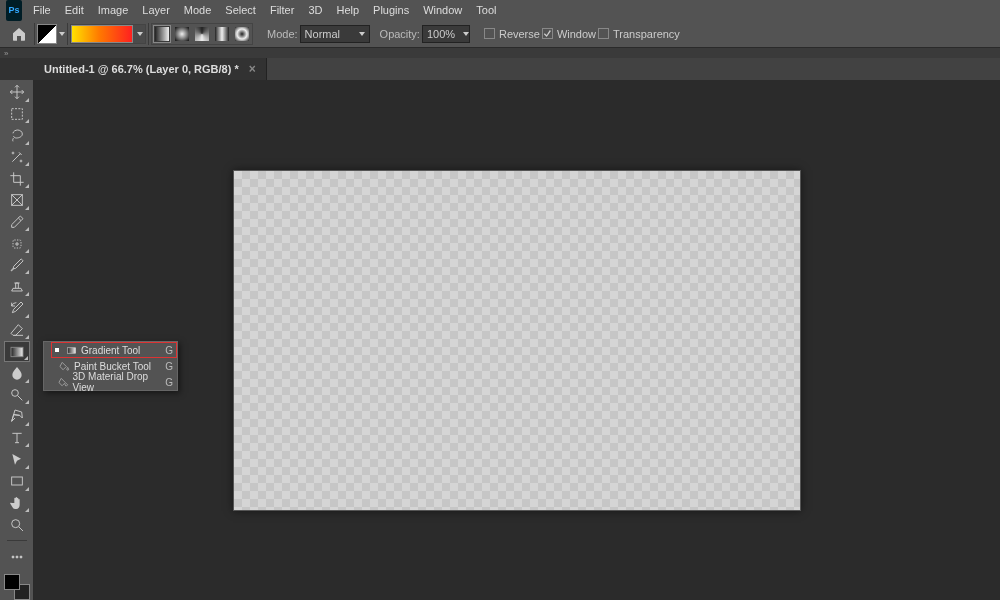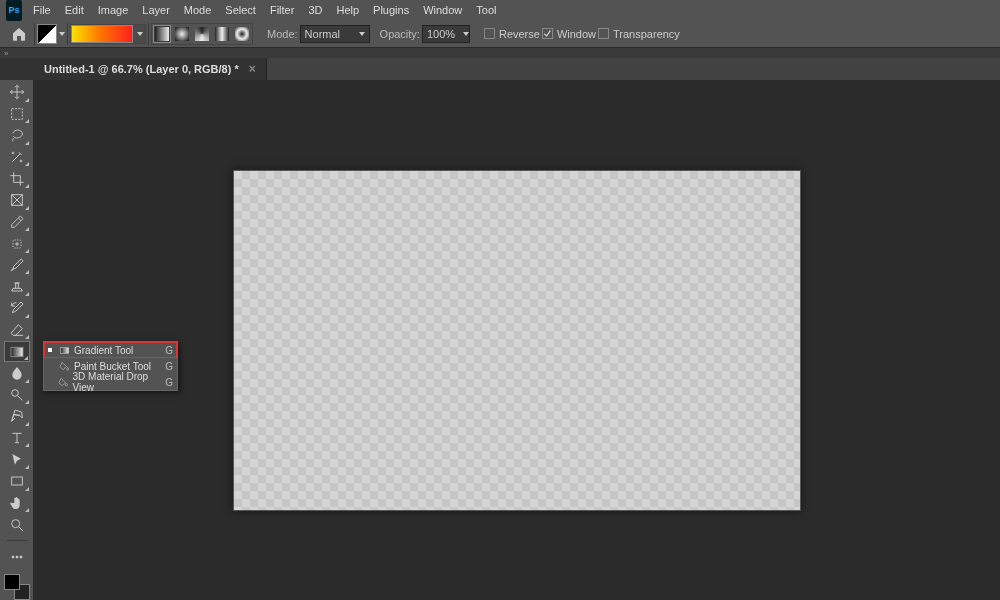--- a/index.html
+++ b/index.html
@@ -68,21 +68,21 @@
 }
 
 
 .flyout { position: absolute; left: 43px; top: 341px; width: 135px; background: #535353; border: 1px solid #666; box-shadow: 2px 2px 6px rgba(0,0,0,0.5); z-index: 50; }
 .flyout .row { height: 16px; display: flex; align-items: center; padding: 0 4px; gap: 4px; font-size: 10px; color: #ddd; position: relative; }
 .flyout .row .dot { width: 4px; height: 4px; background: #fff; margin-right: 2px; }
 .flyout .row .dot.hidden { visibility: hidden; }
 .flyout .row .ico { width: 12px; height: 12px; display: flex; align-items: center; justify-content: center; }
 .flyout .row .ico svg { width: 11px; height: 11px; stroke: #ccc; fill: none; stroke-width: 1.3; }
 .flyout .row .shortcut { margin-left: auto; color: #bbb; }
-.flyout .row.highlight { outline: 1px solid #d33; outline-offset: -1px; }
+.flyout .row.highlight { outline: 1px solid #d33; outline-offset: -1px; margin-left: 7px; }
 
 
 .g-linear { background: linear-gradient(90deg, #222, #eee); }
 .g-radial { background: radial-gradient(circle, #eee 0%, #222 90%); }
 .g-angle { background: conic-gradient(#222, #eee, #222); }
 .g-reflect { background: linear-gradient(90deg, #222, #eee, #222); }
 .g-diamond { background: radial-gradient(circle, #222 0%, #eee 50%, #222 100%); }
 .g-sw { width: 14px; height: 14px; }
 </style>
 </head>

